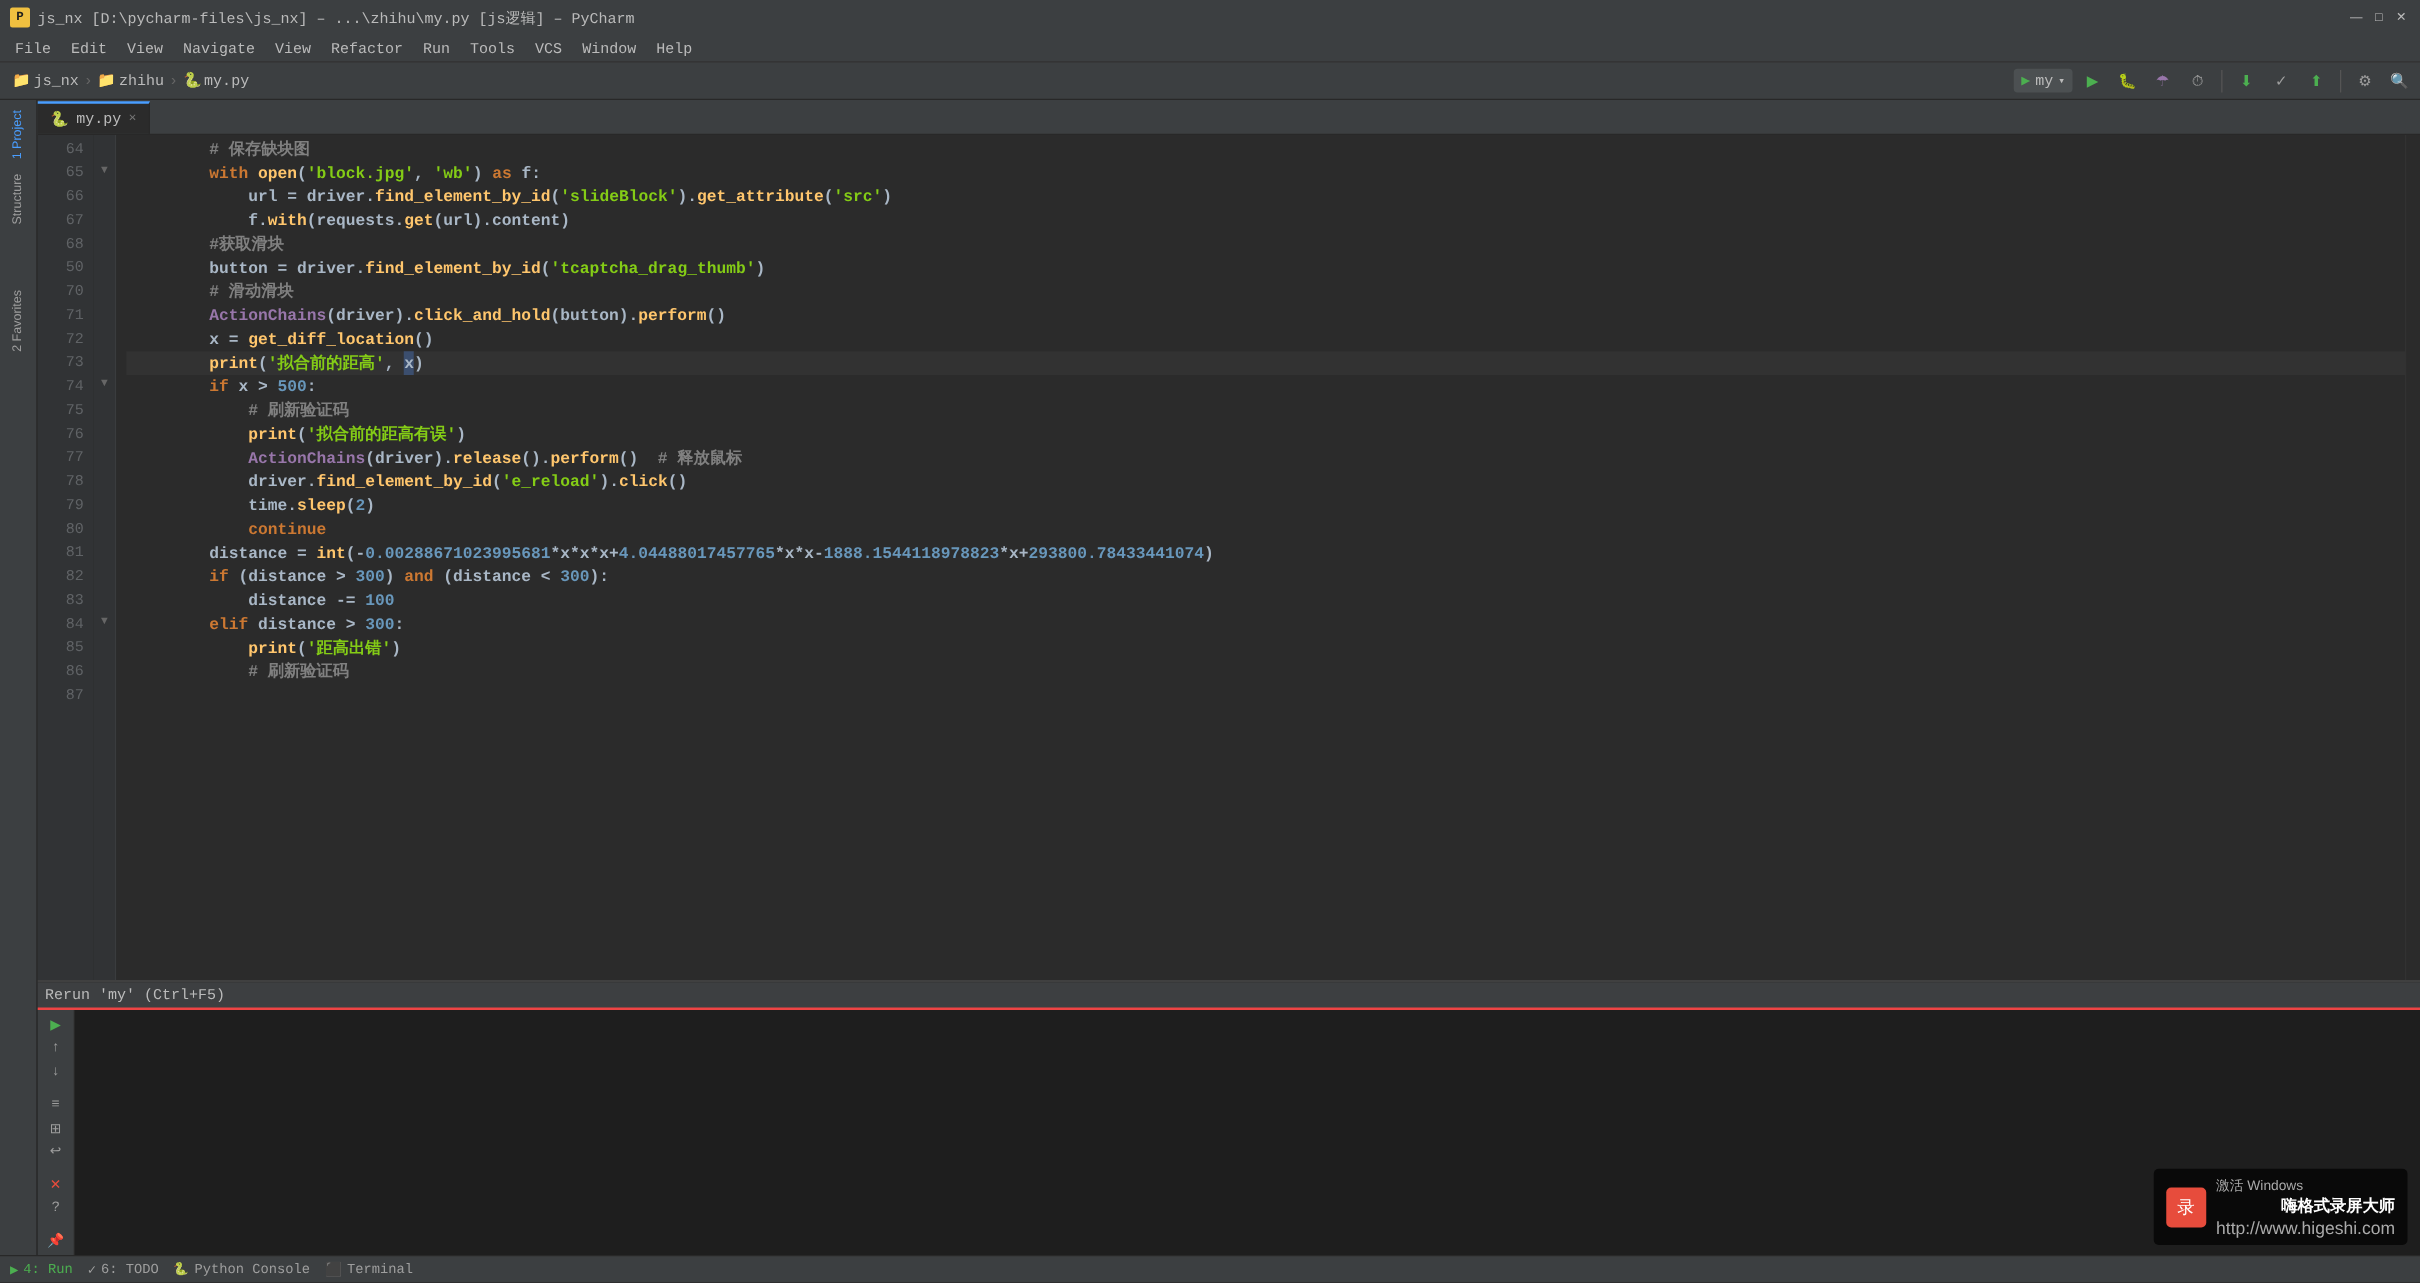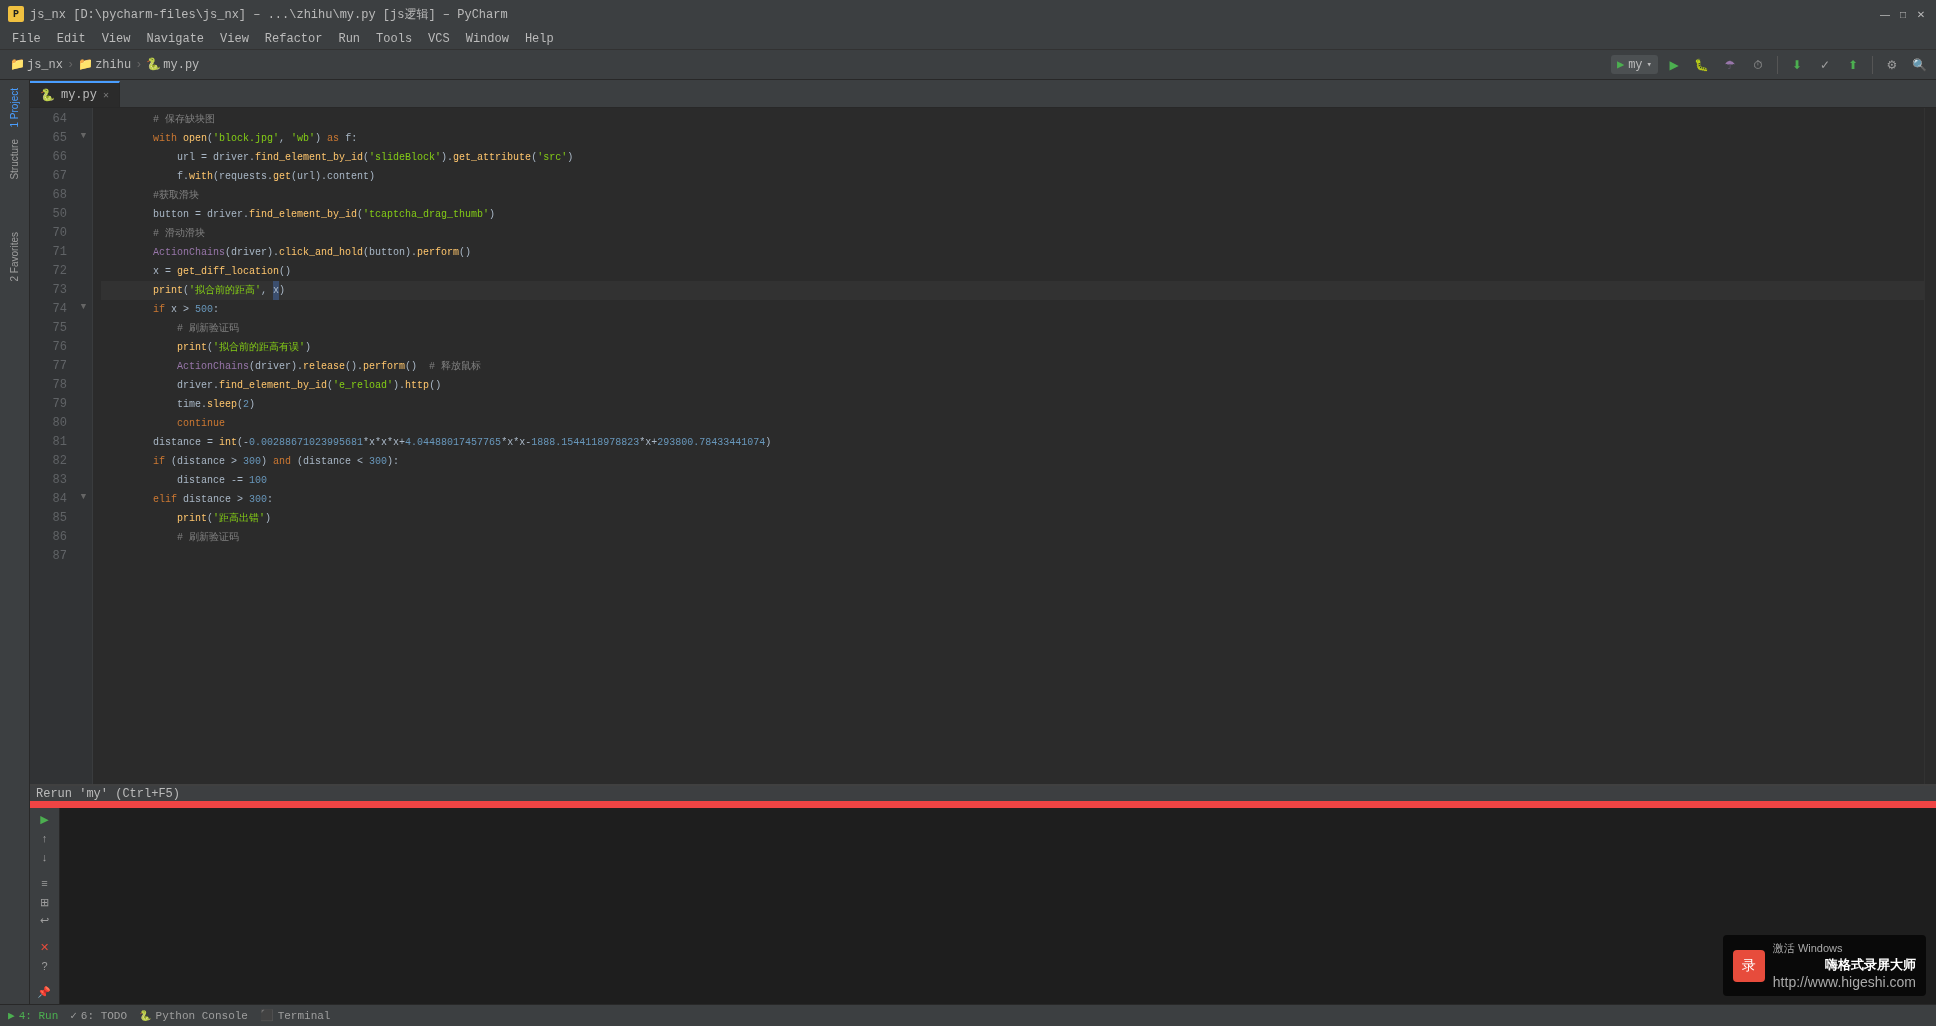--- a/index.html
+++ b/index.html
@@ -240,21 +240,22 @@
       flex-shrink: 0;
       overflow: hidden;
     }
 
     .code-area {
       flex: 1;
       background: #2b2b2b;
       padding: 2px 0 2px 8px;
       overflow: auto;
       line-height: 19px;
-      font-size: 10px;
+      font-size: 13px;
+      font-weight: bold;
     }
 
     .code-line {
       white-space: pre;
       padding: 0 4px;
       line-height: 19px;
       display: flex;
       align-items: center;
     }
     .code-line.current-line {
@@ -374,21 +375,21 @@
     }
 
     .rerun-bar {
       height: 22px;
       background: #3d3f41;
       display: flex;
       align-items: center;
       padding: 0 6px;
       font-size: 12px;
       color: #bbbbbb;
-      border-bottom: 7px solid #ef4444;
+      border-bottom: 2px solid #ef4444;
       flex-shrink: 0;
     }
   </style>
 </head>
 <body>
 
 <div class="title-bar">
   <div class="title-bar-left">
     <div class="title-bar-icon">P</div>
     <span class="title-text">js_nx [D:\pycharm-files\js_nx] – ...\zhihu\my.py [js逻辑] – PyCharm</span>
@@ -570,21 +571,21 @@
         <div class="code-line">
           <span class="comment">            # 刷新验证码</span>
         </div>
         <div class="code-line">
           <span class="fn">            print</span><span>(</span><span class="str">'拟合前的距高有误'</span><span>)</span>
         </div>
         <div class="code-line">
           <span class="cn">            ActionChains</span><span>(driver).</span><span class="fn">release</span><span>().</span><span class="fn">perform</span><span>()  </span><span class="comment"># 释放鼠标</span>
         </div>
         <div class="code-line">
-          <span>            driver.</span><span class="fn">find_element_by_id</span><span>(</span><span class="str">'e_reload'</span><span>).</span><span class="fn">http</span><span>()</span>
+          <span>            driver.</span><span class="fn">find_element_by_id</span><span>(</span><span class="str">'e_reload'</span><span>).</span><span class="fn">click</span><span>()</span>
         </div>
         <div class="code-line">
           <span>            time.</span><span class="fn">sleep</span><span>(</span><span class="num">2</span><span>)</span>
         </div>
         <div class="code-line">
           <span></span>
         </div>
         <div class="code-line">
           <span class="kw">            continue</span>
         </div>

